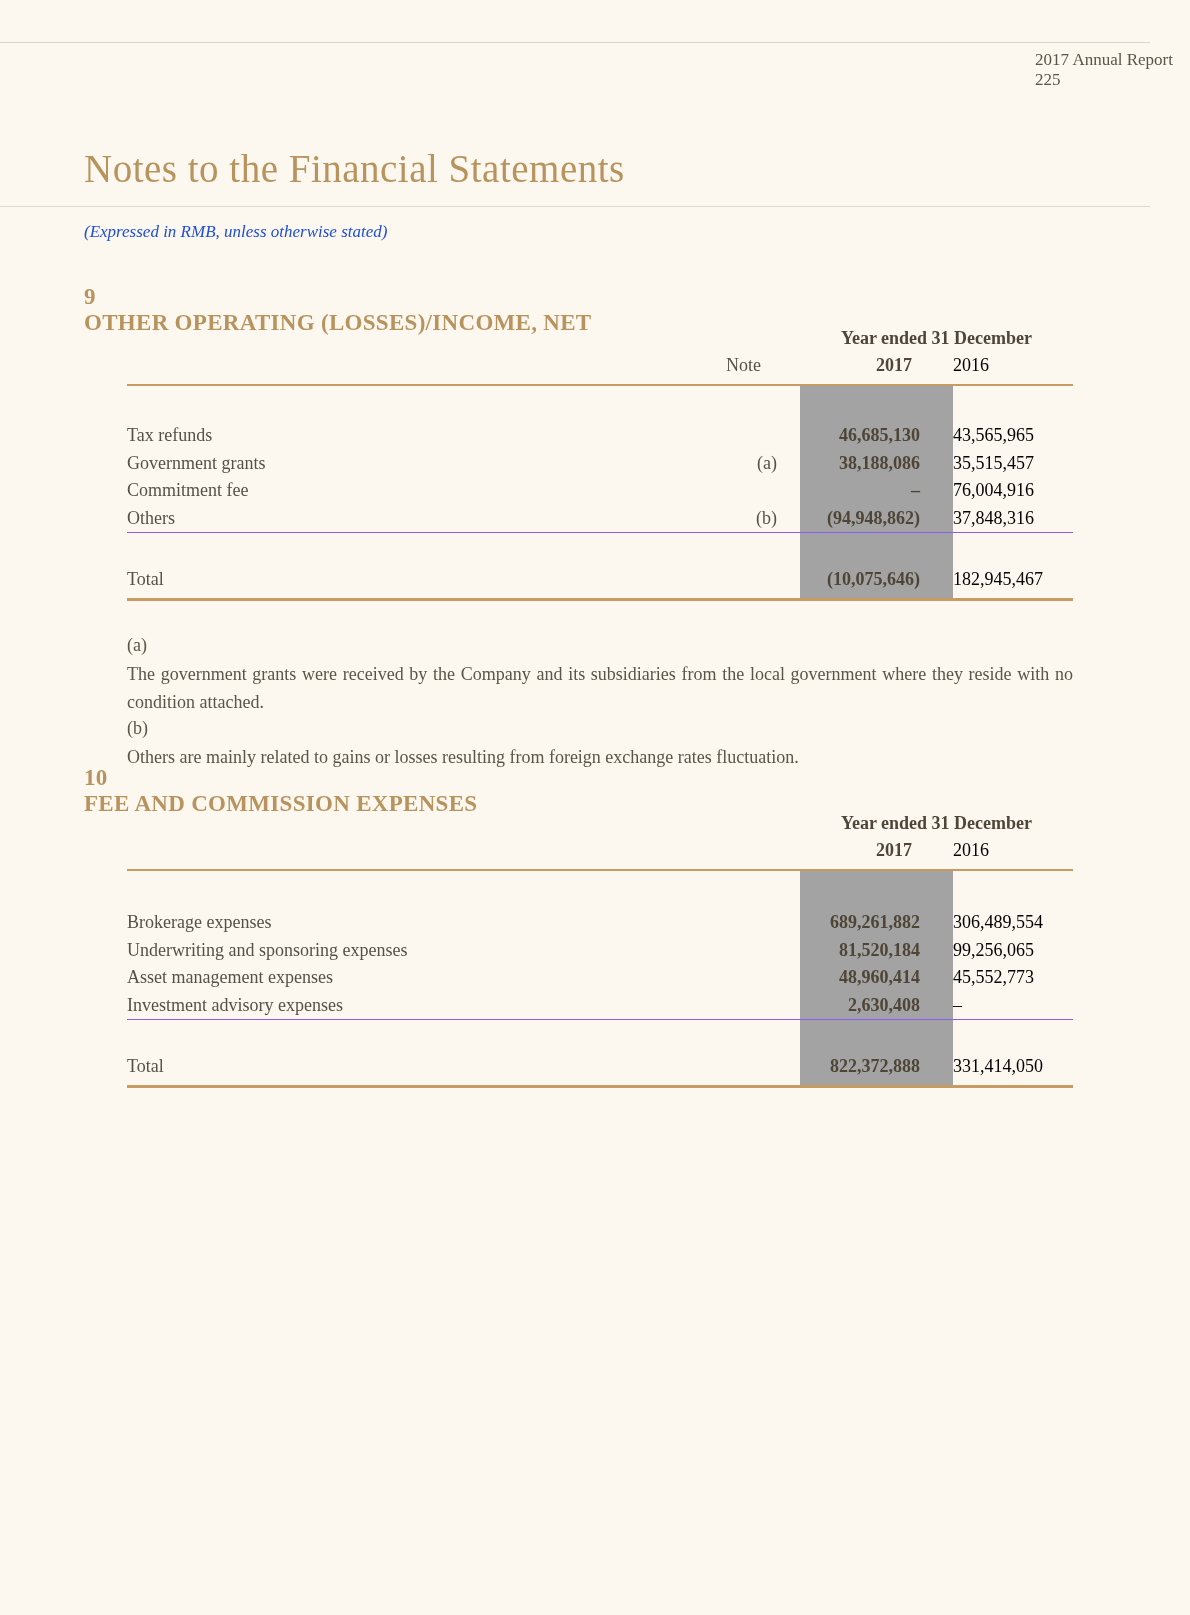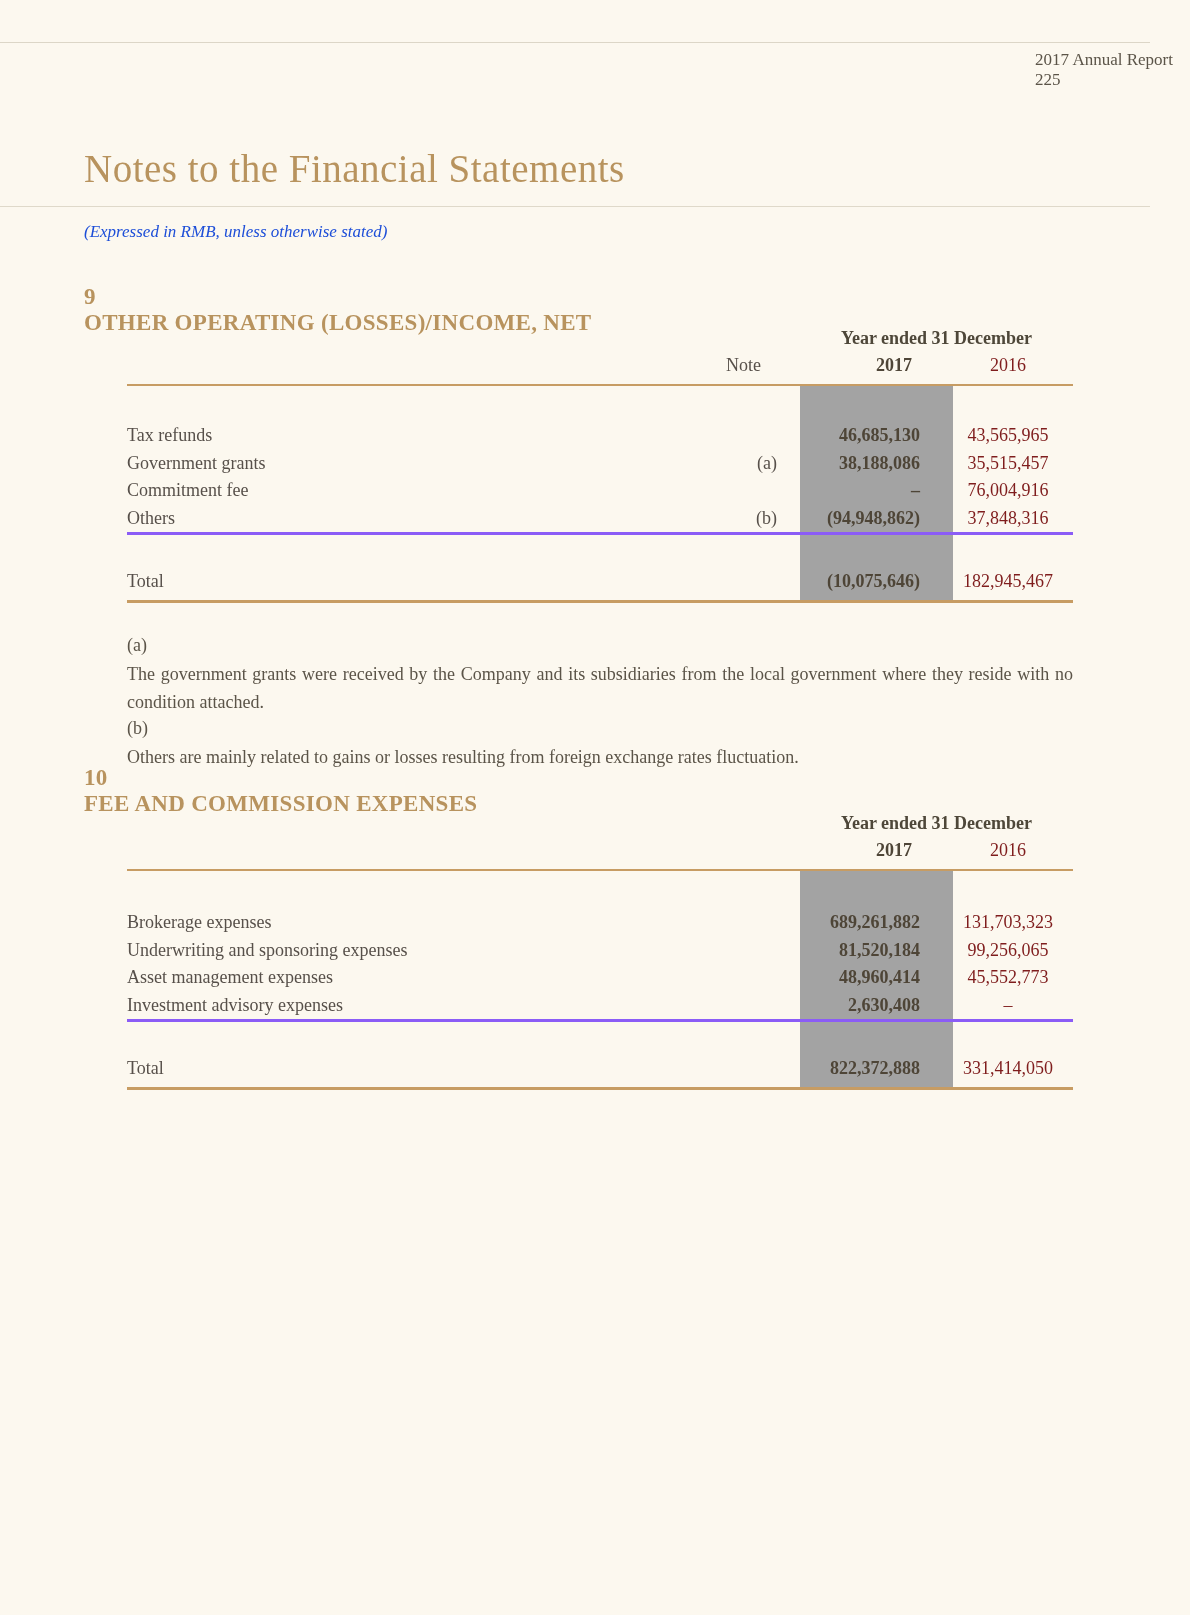--- a/index.html
+++ b/index.html
@@ -35,29 +35,29 @@
 
   .trow{display:grid;}
   #table1 .trow{grid-template-columns:1fr 110px 153px 120px;}
   #table2 .trow{grid-template-columns:1fr 153px 120px;}
 
   .trow.span-row{height:27px;line-height:27px;}
   .trow.cols-row{height:32px;line-height:26px;border-bottom:2.5px solid #C79C63;gap:8px;}
   .trow.spacer1{height:36px;}
   #table2 .trow.spacer1{height:38px;}
   .trow.data{height:27.5px;line-height:27.5px;}
-  .trow.data.last{border-bottom:3px solid #8b5cf6;}
+  .trow.data.last{border-bottom:1px solid #8b5cf6;}
   .trow.spacer2{height:28px;}
   .trow.total-row{height:37px;line-height:37px;border-bottom:3px solid #C79C63;}
 
   .cell{min-width:0;}
   .c-label{text-align:left;color:#57504A;}
   .c-note{text-align:right;padding-right:23px;color:#57504A;}
   .c-2017{text-align:right;padding-right:33px;}
-  .c-2016{text-align:center;padding-right:10px;color:#7f1d1d;}
+  .c-2016{text-align:left;padding-right:10px;color:#000000;}
   .shade{background:#a3a3a3;}
   .bold17{font-weight:bold;color:#4E4537;}
   .span-head{grid-column:3 / 5;text-align:center;font-weight:bold;color:#4E4739;}
   #table2 .span-head{grid-column:2 / 4;}
 
   
   .footnote{left:127px;width:946px;display:flex;font-size:18px;color:#5B5448;line-height:28.5px;}
   .footnote .fn-label{width:43px;flex:none;}
   .footnote .fn-text{flex:1;text-align:justify;}
   #fn-a{top:631px;}
@@ -162,21 +162,21 @@
   </div>
   <div class="trow spacer1">
     <div class="cell"></div>
       <div class="cell shade"></div>
       <div class="cell"></div>
   </div>
 
   <div class="trow data">
     <div class="cell c-label">Brokerage expenses</div>
     <div class="cell c-2017 shade bold17">689,261,882</div>
-    <div class="cell c-2016">131,703,323</div>
+    <div class="cell c-2016">306,489,554</div>
   </div>
   <div class="trow data">
     <div class="cell c-label">Underwriting and sponsoring expenses</div>
     <div class="cell c-2017 shade bold17">81,520,184</div>
     <div class="cell c-2016">99,256,065</div>
   </div>
   <div class="trow data">
     <div class="cell c-label">Asset management expenses</div>
     <div class="cell c-2017 shade bold17">48,960,414</div>
     <div class="cell c-2016">45,552,773</div>

